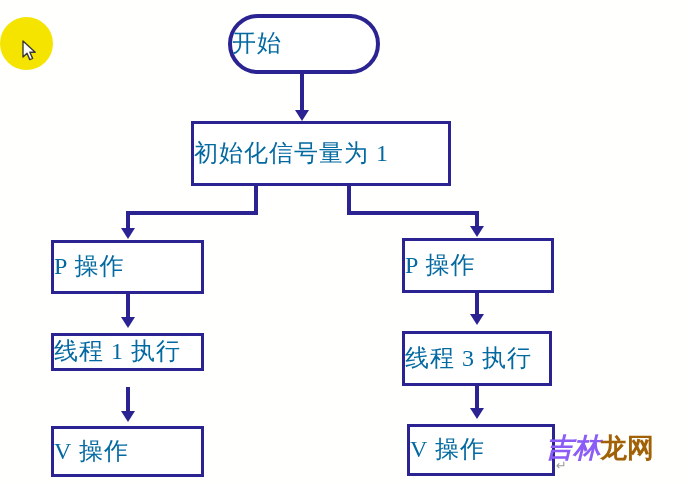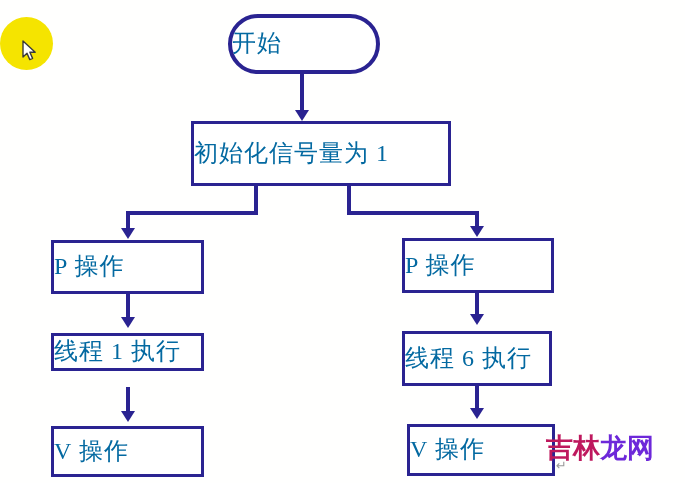--- a/index.html
+++ b/index.html
@@ -68,22 +68,22 @@
   }
 
   
   #watermark {
     position: absolute;
     font-family: "DejaVu Sans", sans-serif;
     font-weight: 700;
     letter-spacing: 0px;
     white-space: nowrap;
   }
-  #watermark .wm-a { color: #be185d; }
-  #watermark .wm-b { color: #6d28d9; }
+  #watermark .wm-a { color: #8b5cf6; font-style: italic; }
+  #watermark .wm-b { color: #a16207; }
 
   #pilcrow {
     position: absolute;
     color: #9a9a9a;
     font-family: "DejaVu Sans", sans-serif;
     font-size: 13px;
   }
 </style>
 </head>
 <body>
@@ -108,21 +108,21 @@
 
   <div class="node" style="left:51px; top:426px; width:153px; height:51px; font-size:24px;">
     <span class="node-label">V 操作</span>
   </div>
 
   <div class="node" style="left:402px; top:238px; width:152px; height:55px; font-size:24px;">
     <span class="node-label">P 操作</span>
   </div>
 
   <div class="node" style="left:402px; top:331px; width:150px; height:55px; font-size:24px;">
-    <span class="node-label">线程 6 执行</span>
+    <span class="node-label">线程 3 执行</span>
   </div>
 
   <div class="node" style="left:407px; top:424px; width:148px; height:52px; font-size:24px;">
     <span class="node-label">V 操作</span>
   </div>
 
   <div>
     <div class="seg v" style="left:300px; top:72px; height:42px;"></div>
     <div class="arrowhead" style="left:295px; top:110px;"></div>
   </div>

